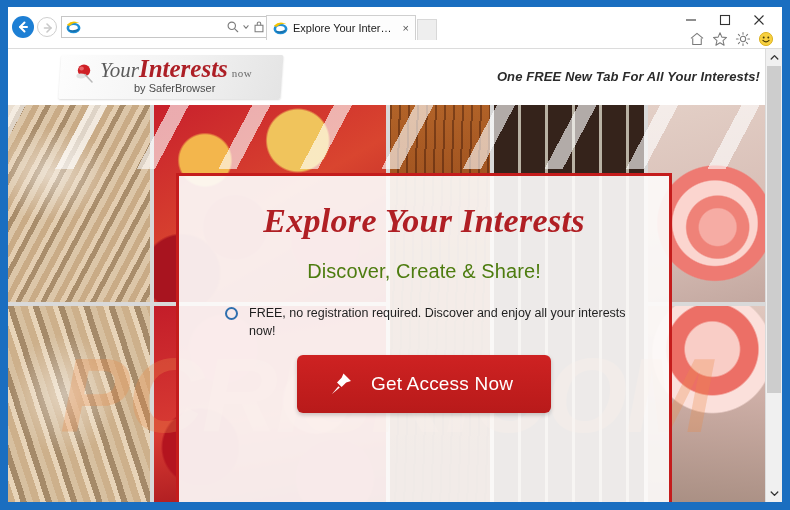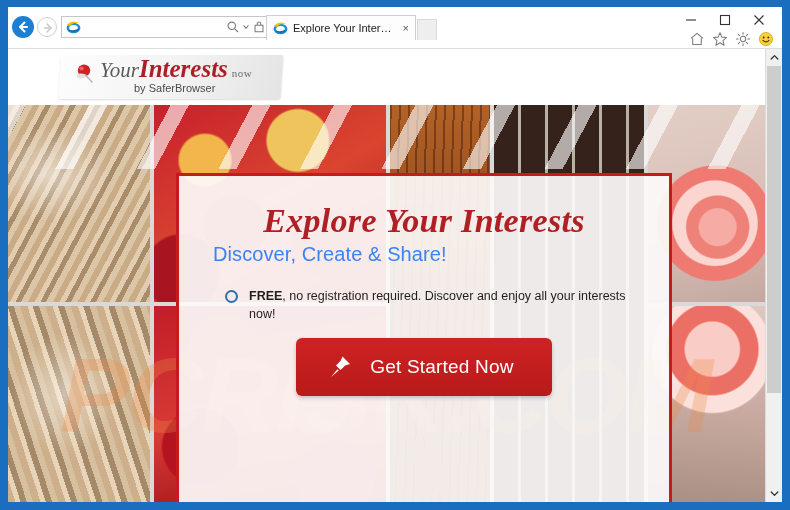--- a/index.html
+++ b/index.html
@@ -257,37 +257,38 @@
     padding: 26px 34px 0 34px;
   }
   .card-h1 {
     text-align: center;
     font-family: "Liberation Serif", serif;
     font-style: italic; font-weight: bold;
     font-size: 34px; color: #b01f24;
     letter-spacing: .3px;
   }
   .card-h2 {
-    font-size: 20px; color: #3b82f6;
-    margin-top: 3px; letter-spacing: .1px;
+    text-align: center;
+    font-size: 20px; color: #4d7c0f;
+    margin-top: 20px; letter-spacing: .1px;
   }
   .bullets { margin-top: 22px; padding-left: 12px; }
   .bullet {
     display: flex; gap: 11px;
     margin-bottom: 14px;
   }
   .bullet-ring {
     width: 13px; height: 13px; border-radius: 50%;
     border: 2px solid #2f6fae; flex: 0 0 auto;
     margin-top: 2px;
   }
   .bullet-txt {
     font-size: 12.5px; color: #1f1f1f; line-height: 1.42;
   }
-  .bullet-txt b { font-weight: bold; }
+  .bullet-txt b { font-weight: normal; }
   .cta-wrap { text-align: center; margin-top: 14px; }
   .cta {
     display: inline-flex; align-items: center; gap: 16px;
     background: linear-gradient(180deg,#ce2222 0%,#b81a1a 100%);
     border: none; border-radius: 6px;
     padding: 15px 38px 15px 30px;
     cursor: pointer;
     box-shadow: 0 2px 4px rgba(0,0,0,.2);
   }
   .cta-label {
@@ -434,20 +435,21 @@
             </div>
             <div class="logo-text">
               <div class="lt-row1">
                 <span class="lt-your">Your</span><span class="lt-interests">Interests</span>
                 <span class="lt-now">now</span>
               </div>
               <div class="lt-row2">by  SaferBrowser</div>
             </div>
           </div>
         </div>
+        <div class="tagline">One FREE New Tab For All Your Interests!</div>
       </div>
 
       <div class="collage">
         <div class="col" style="width:142px">
           <div class="cell ph-hair1"></div>
           <div class="cell ph-hair2"></div>
         </div>
         <div class="col" style="width:232px">
           <div class="cell ph-berry1"></div>
           <div class="cell ph-berry2"></div>
@@ -481,21 +483,21 @@
         </div>
 
         <div class="cta-wrap">
           <button class="cta">
             <span class="pin-white">
               <svg viewBox="0 0 28 28" width="28" height="28">
                 <path d="M16.5 3.5 L24 11 L19.2 12.4 L14.6 17 L10 12.4 L14.6 7.8 Z" fill="#fff"></path>
                 <path d="M11.4 16.2 L4.8 24.2 L12.8 17.6 Z" fill="#fff"></path>
               </svg>
             </span>
-            <span class="cta-label">Get Started Now</span>
+            <span class="cta-label">Get Access Now</span>
           </button>
         </div>
       </div>
 
       <div class="sbar">
         <div class="sb-arrow">
           <svg width="9" height="9" viewBox="0 0 9 9">
               <path d="M1.2 6 L4.5 2.6 L7.8 6" stroke="#333" stroke-width="1.3" fill="none" stroke-linecap="round" stroke-linejoin="round"></path>
             </svg>
         </div>

